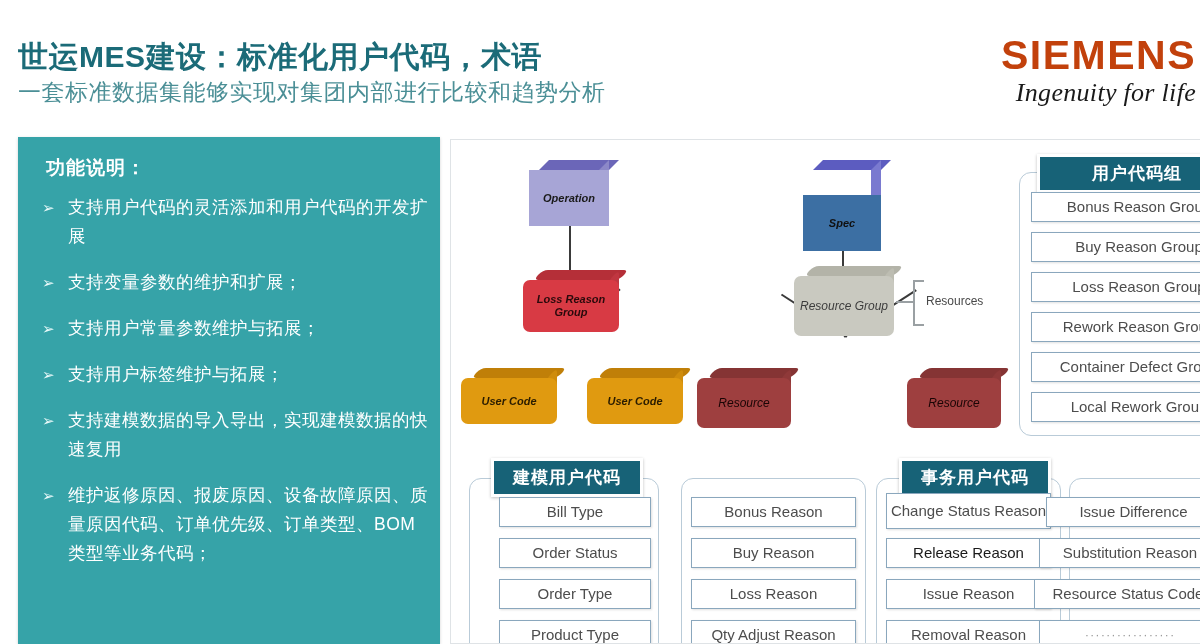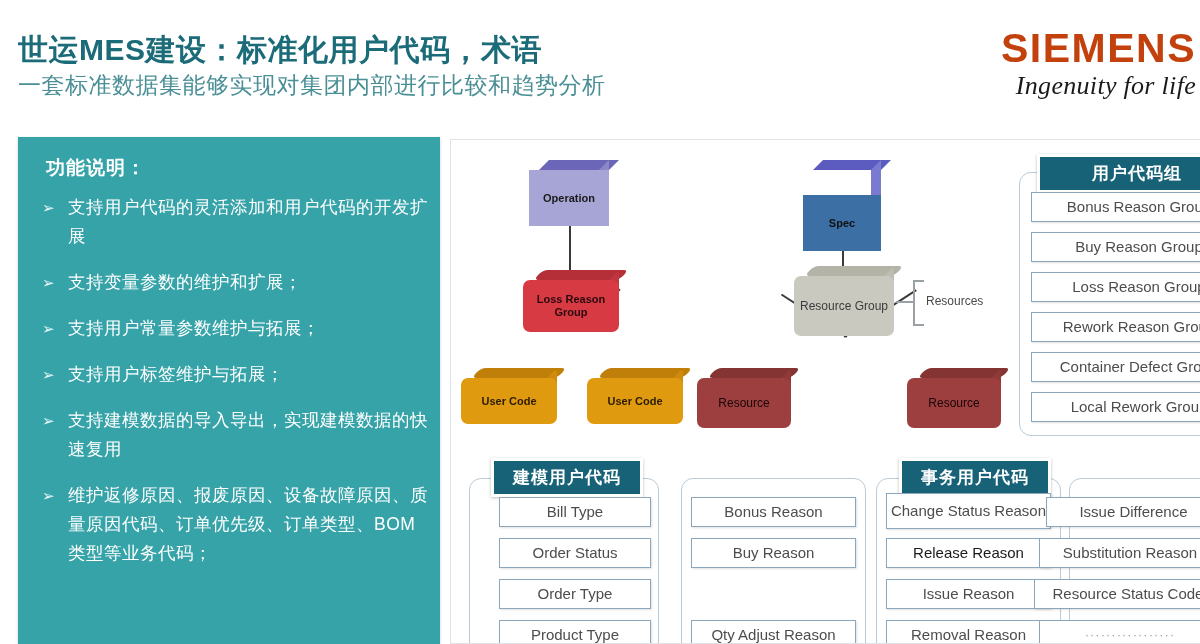--- a/index.html
+++ b/index.html
@@ -4,21 +4,21 @@
 <style>
   html,body{margin:0;padding:0;}
   body{
     width:1200px;height:644px;
     background:#ffffff;
     font-family:"Liberation Sans","DejaVu Sans",sans-serif;
     overflow:hidden;
     position:relative;
   }
   
-  .header{position:absolute;left:0;top:2px;width:1200px;height:122px;background:#fff;text-decoration:underline;}
+  .header{position:absolute;left:0;top:9px;width:1200px;height:122px;background:#fff;text-decoration:underline;}
   .title{
     position:absolute;left:18px;top:28px;
     font-size:30px;font-weight:bold;color:#1b6b78;
     letter-spacing:0.5px;white-space:nowrap;
   }
   .subtitle{
     position:absolute;left:18px;top:68px;
     font-size:23px;color:#4b8f96;font-weight:normal;
     letter-spacing:0.5px;white-space:nowrap;text-align:right;
   }
@@ -55,21 +55,21 @@
     flex:1 1 auto;color:#ffffff;font-size:17.5px;line-height:29px;
     letter-spacing:0.5px;
   }
   
   .diagram{
     position:absolute;left:450px;top:139px;width:758px;height:505px;
     background:#ffffff;border:1px solid #dfe3e6;
     box-sizing:border-box;overflow:hidden;
   }
   
-  .cube{position:absolute;}
+  .cube{position:absolute;font-style:italic;}
   .cube .face{
     position:absolute;left:0;top:10px;width:100%;height:calc(100% - 10px);
     display:flex;align-items:center;justify-content:center;
     text-align:center;font-weight:bold;color:#1a1a1a;
     font-size:11px;line-height:13px;box-sizing:border-box;padding:2px;
   }
   .cube .top{
     position:absolute;left:10px;top:0;width:calc(100% - 10px);height:10px;
     transform:skewX(-45deg);transform-origin:bottom left;
   }
@@ -223,20 +223,21 @@
   <div class="listcard" style="left:18px;top:338px;width:190px;height:180px;"></div>
   <div class="listhdr" style="left:40px;top:318px;width:152px;">建模用户代码</div>
   <div class="pill" style="left:48px;top:357px;width:152px;height:30px;">Bill Type</div>
   <div class="pill" style="left:48px;top:398px;width:152px;height:30px;">Order Status</div>
   <div class="pill" style="left:48px;top:439px;width:152px;height:30px;">Order Type</div>
   <div class="pill" style="left:48px;top:480px;width:152px;height:30px;">Product Type</div>
 
   <div class="listcard" style="left:230px;top:338px;width:185px;height:180px;"></div>
   <div class="pill" style="left:240px;top:357px;width:165px;height:30px;">Bonus Reason</div>
   <div class="pill" style="left:240px;top:398px;width:165px;height:30px;">Buy Reason</div>
+  <div class="pill" style="left:240px;top:439px;width:165px;height:30px;">Loss Reason</div>
   <div class="pill" style="left:240px;top:480px;width:165px;height:30px;">Qty Adjust Reason</div>
 
   <div class="listcard" style="left:425px;top:338px;width:185px;height:180px;"></div>
   <div class="listhdr" style="left:448px;top:318px;width:152px;">事务用户代码</div>
   <div class="pill two-line" style="left:435px;top:353px;width:165px;height:36px;">Change Status Reason</div>
   <div class="pill" style="left:435px;top:439px;width:165px;height:30px;">Issue Reason</div>
   <div class="pill dark" style="left:435px;top:398px;width:165px;height:30px;">Release Reason</div>
   <div class="pill" style="left:435px;top:480px;width:165px;height:30px;">Removal Reason</div>
 
   <div class="listcard" style="left:618px;top:338px;width:190px;height:180px;"></div>

